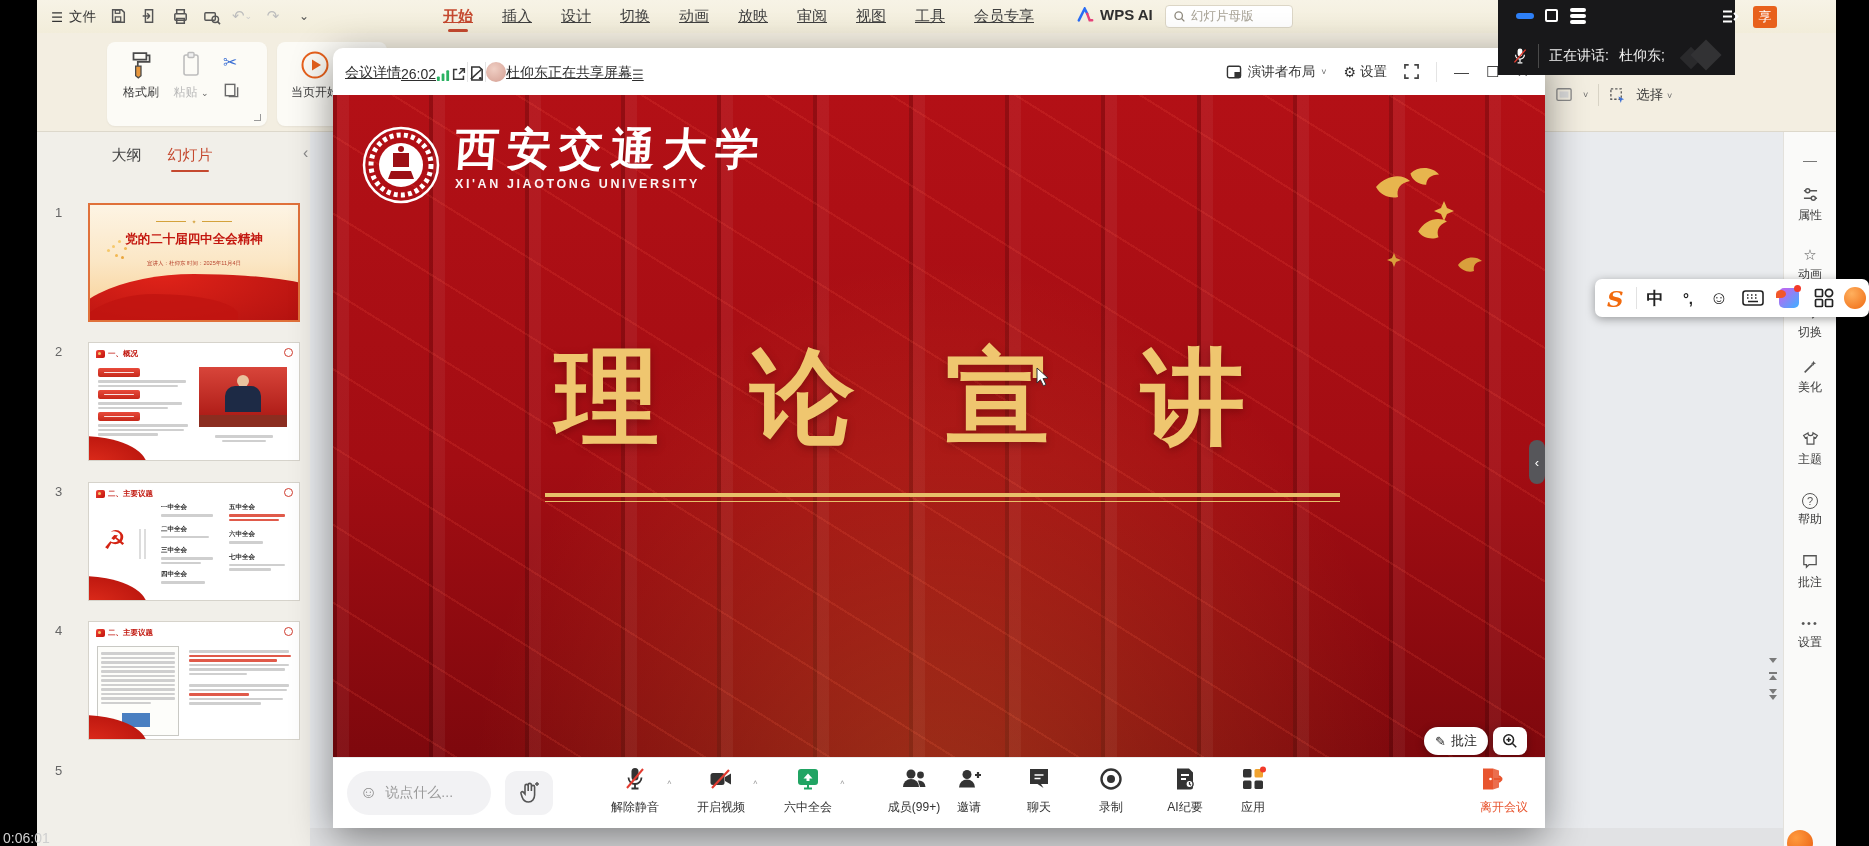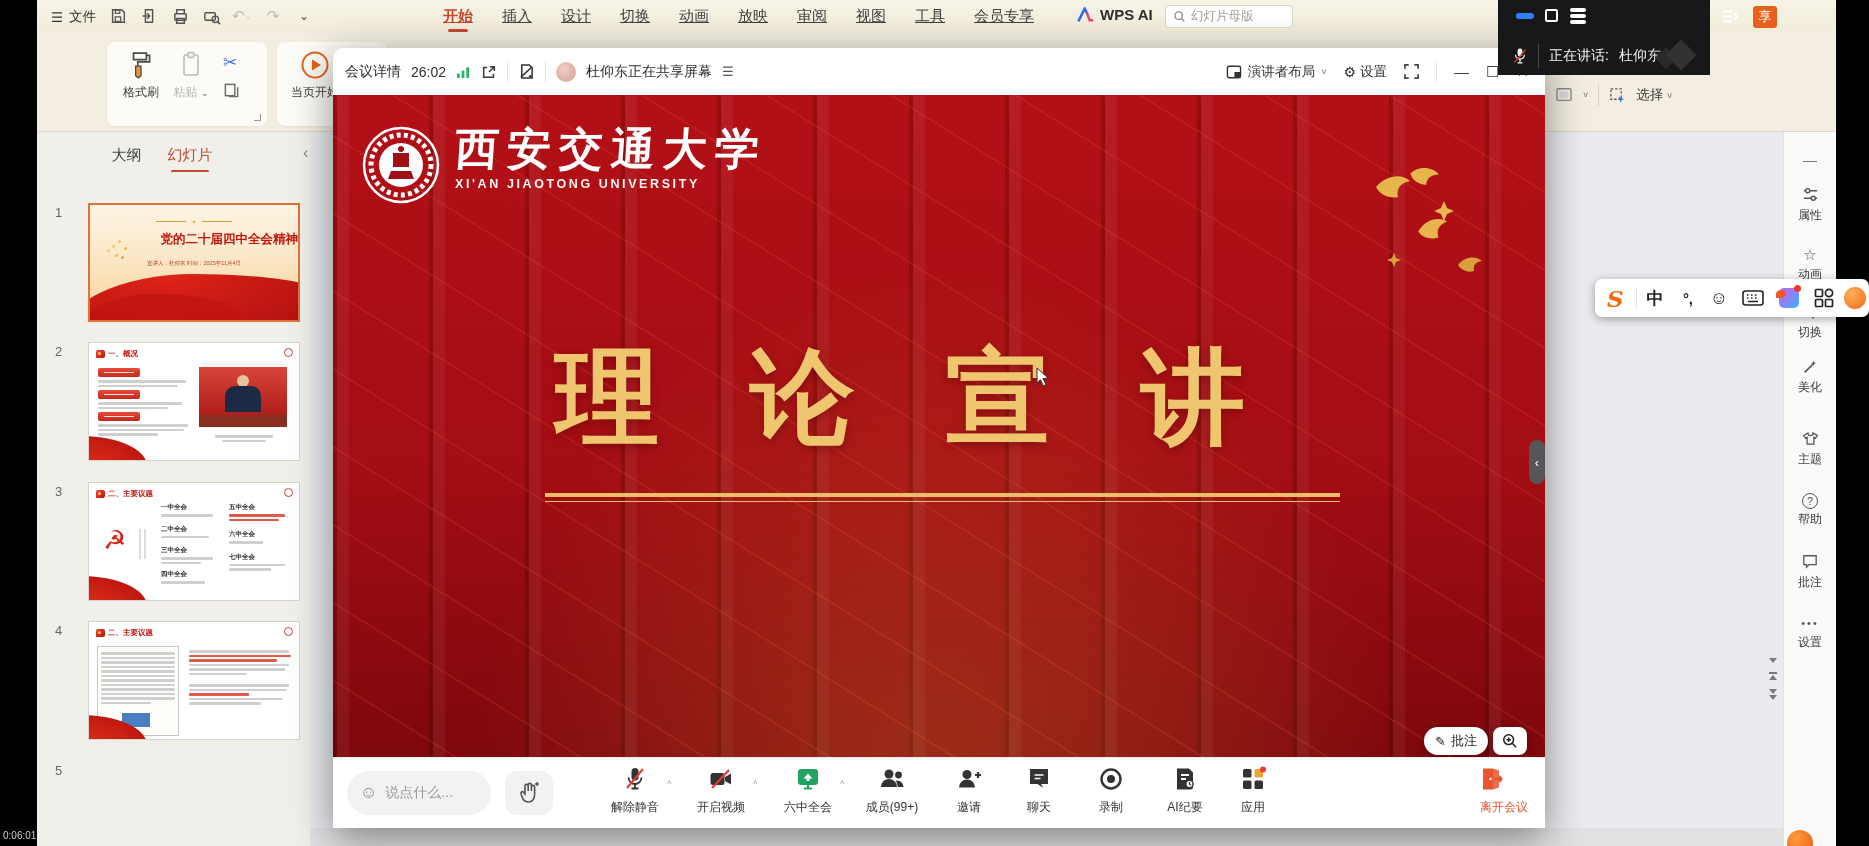--- a/index.html
+++ b/index.html
@@ -1,21 +1,21 @@
 <!DOCTYPE html>
 <html><head>
 <meta charset="utf-8">
 <style>
   html,body{margin:0;padding:0;background:#000;}
   *{box-sizing:border-box;font-family:"Liberation Sans",sans-serif;}
   #screen{position:relative;width:1869px;height:846px;background:#000;overflow:hidden;}
   .abs{position:absolute;}
   
   .bar{position:absolute;top:0;height:846px;background:#000;z-index:30;}
-  .timer{position:absolute;left:3px;top:830px;color:#cfcfcf;font-size:10px;z-index:60;}
+  .timer{position:absolute;left:3px;top:830px;color:#cfcfcf;font-size:14px;z-index:60;}
   
   .wps{position:absolute;left:37px;top:0;width:1799px;height:846px;background:#efede7;}
   .titlebar{position:absolute;left:0;top:0;width:100%;height:33px;background:linear-gradient(180deg,#f7f3e6,#f2edda);display:flex;align-items:center;}
   .filebtn{position:absolute;left:8px;top:5px;display:flex;gap:6px;align-items:center;font-size:13.5px;color:#333;height:23px;padding:0 6px;border-radius:4px;}
   .qicons{position:absolute;left:70px;top:5px;display:flex;gap:9px;align-items:center;}
   .qicon{width:22px;height:22px;display:flex;align-items:center;justify-content:center;}
   .tabs{position:absolute;left:405px;top:0;height:33px;display:flex;gap:27px;align-items:center;font-size:15px;color:#3f3f3f;}
   .tab{position:relative;padding:2px 1px;cursor:default;white-space:nowrap;text-decoration:underline;}
   .tab.active{color:#c5492f;font-weight:bold;}
   .tab.active::after{content:"";position:absolute;left:20%;right:20%;bottom:-4px;height:3px;border-radius:2px;background:#c5492f;}
@@ -40,21 +40,21 @@
   .sbtab.active::after{content:"";position:absolute;left:8%;right:8%;bottom:-2px;height:2.5px;border-radius:2px;background:#c5492f;}
   .sbcollapse{position:absolute;left:266px;top:12px;color:#8a8a8a;font-size:16px;}
   .thumbnum{position:absolute;left:18px;font-size:13px;color:#666;}
   .thumb{position:absolute;left:51px;width:212px;height:119px;background:#fff;border:1px solid #d6d3cb;overflow:hidden;}
   .thumb.sel{border:2px solid #e0713a;}
   
   .s1{background:linear-gradient(180deg,#fdf4e4,#fbe7c6 48%,#f8cf92);}
   .s1 .deco{position:absolute;left:0;right:0;top:13px;display:flex;align-items:center;justify-content:center;gap:5px;}
   .s1 .dline{width:30px;height:1px;background:#d4a23c;}
   .s1 .star{color:#d4a23c;font-size:6px;}
-  .s1 .t{position:absolute;left:0;right:0;top:26px;text-align:right;font-size:12.5px;font-weight:bold;color:#c3170f;}
+  .s1 .t{position:absolute;left:0;right:0;top:26px;text-align:center;font-size:12.5px;font-weight:bold;color:#c3170f;}
   .s1 .st{position:absolute;left:0;right:0;top:55px;text-align:center;font-size:5.5px;color:#b8452f;}
   .s1 .wave{position:absolute;left:-30px;right:-30px;bottom:-20px;height:66px;background:radial-gradient(ellipse at 38% 0%,#e02319,#a60d0d);border-radius:50% 50% 0 0/100% 34% 0 0;}
   .s1 .wave2{position:absolute;left:-20px;right:60px;bottom:-26px;height:52px;background:#c01410;border-radius:50% 50% 0 0/100% 40% 0 0;opacity:.8;}
   .s1 .fw{position:absolute;left:22px;top:40px;width:3px;height:3px;border-radius:50%;background:#f6c96b;box-shadow:6px -5px 0 #f6c96b,12px 2px 0 #f2b752,3px 9px 0 #f2b752,-5px 4px 0 #f6c96b,9px 11px 0 #eaa63d;}
   
   .thhead{position:absolute;left:7px;top:6px;display:flex;align-items:center;gap:3px;}
   .thflag{width:9px;height:8px;background:linear-gradient(135deg,#f0433a,#c01208);border-radius:2px 2px 2px 0;position:relative;}
   .thflag::after{content:"";position:absolute;left:2px;top:2px;width:3px;height:3px;background:#f3c96a;border-radius:50%;}
   .thtitle{font-size:7.5px;font-weight:bold;color:#c1170e;white-space:nowrap;}
   .thseal{position:absolute;right:6px;top:5px;width:9px;height:9px;border-radius:50%;border:1.5px solid #cf3b2e;}
@@ -85,21 +85,21 @@
   .triup{border-bottom:5px solid #7a7a7a;}
   .rail{position:absolute;left:1746px;top:132px;width:53px;height:714px;background:#fafaf9;border-left:1px solid #e3e1dc;}
   .railitem{position:absolute;left:0;width:100%;text-align:center;color:#3c3c3c;}
   .railitem .ric{font-size:15px;color:#555;height:18px;line-height:18px;}
   .railitem .rlb{font-size:12px;margin-top:2px;}
   .raildash{position:absolute;left:0;top:20px;width:100%;text-align:center;color:#777;font-size:14px;}
   .assistant{position:absolute;left:1787px;top:830px;width:26px;height:26px;border-radius:50%;background:radial-gradient(circle at 35% 30%,#ff9a3e,#e85d10);z-index:36;}
   
   .meeting{position:absolute;left:333px;top:48px;width:1212px;height:780px;background:#fff;border-radius:10px 10px 0 0;box-shadow:0 10px 40px rgba(0,0,0,.45);z-index:20;}
   .mheader{position:absolute;left:0;top:0;width:100%;height:47px;display:flex;align-items:center;padding:0 16px 0 12px;border-radius:10px 10px 0 0;}
-  .mh-left{display:flex;align-items:center;gap:10px;font-size:14px;color:#2e2e2e;}
+  .mh-left{display:flex;align-items:flex-end;gap:0;font-size:14px;color:#2e2e2e;text-decoration:underline;}
   .mdiv{width:1px;height:20px;background:#e4e4e4;}
   .avatar{width:20px;height:20px;border-radius:50%;background:radial-gradient(circle at 40% 35%,#f0cfc4,#d49e92);}
   .mh-right{margin-left:auto;display:flex;align-items:center;gap:17px;font-size:13.5px;color:#333;}
   .winctl{font-size:15px;color:#444;}
   .stage{position:absolute;left:0;top:47px;width:100%;height:662px;overflow:hidden;background:linear-gradient(180deg,#b31016 0%,#a30d13 55%,#7e080d 100%);}
   .stage .curtain{position:absolute;inset:0;background:repeating-linear-gradient(90deg,rgba(0,0,0,.18) 0 4px,rgba(255,255,255,.05) 4px 16px,rgba(0,0,0,0) 16px 96px);}
   .stage .rays{position:absolute;inset:0;background:repeating-linear-gradient(32deg,transparent 0 64px,rgba(255,90,70,.15) 64px 66px);}
   .stage .glow{position:absolute;inset:0;background:radial-gradient(ellipse at 50% 112%,rgba(255,170,60,.25),transparent 55%);}
   .xjtu{position:absolute;left:28px;top:30px;display:flex;gap:14px;align-items:flex-start;}
   .xjtu-cn{font-family:"DejaVu Serif",serif;font-weight:bold;font-size:44px;color:#fff;letter-spacing:8px;transform:skewX(-4deg);line-height:1.1;}
@@ -110,21 +110,21 @@
   .sline .l2{border-top:1.5px solid #e8c06a;margin-top:4px;}
   .pill{position:absolute;background:#fff;border-radius:14px;box-shadow:0 2px 8px rgba(0,0,0,.3);display:flex;align-items:center;justify-content:center;gap:5px;font-size:13px;color:#222;}
   .mtoolbar{position:absolute;left:0;top:709px;width:100%;height:71px;background:#fff;border-top:1px solid #ececec;}
   .chatpill{position:absolute;left:14px;top:13px;width:144px;height:44px;border-radius:22px;background:#f2f2f4;display:flex;align-items:center;gap:8px;padding:0 13px;color:#9a9a9a;font-size:14px;}
   .handpill{position:absolute;left:172px;top:13px;width:48px;height:44px;border-radius:12px;background:#f2f2f4;display:flex;align-items:center;justify-content:center;}
   .mbtn{position:absolute;top:8px;width:72px;text-align:center;}
   .mbtn .mlabel{font-size:12px;color:#333;margin-top:3px;white-space:nowrap;}
   .mbtn.leave .mlabel{color:#e8552f;text-align:right;}
   .upchev{position:absolute;top:20px;font-size:8px;color:#999;}
   
-  .speaker{position:absolute;left:1498px;top:0;width:212px;height:75px;background:#18181a;z-index:40;color:#f0f0f0;}
+  .speaker{position:absolute;left:1498px;top:0;width:237px;height:75px;background:#18181a;z-index:40;color:#f0f0f0;}
   .sp-dash{position:absolute;left:18px;top:13px;width:18px;height:6px;border-radius:3px;background:#2e80f7;}
   .sp-sq{position:absolute;left:47px;top:9px;width:13px;height:13px;border:2px solid #fff;border-radius:2px;}
   .sp-stack{position:absolute;left:72px;top:8px;}
   .sp-stack div{width:16px;height:3.5px;background:#fff;border-radius:2px;margin-bottom:2.5px;}
   .sp-row2{position:absolute;left:0;top:37px;width:100%;height:38px;display:flex;align-items:center;gap:10px;padding-left:14px;font-size:14px;}
   .ghost{position:absolute;right:18px;top:44px;width:22px;height:22px;background:#323234;transform:rotate(45deg);}
   .ghost2{position:absolute;right:36px;top:50px;width:16px;height:16px;background:#2a2a2c;transform:rotate(45deg);}
   .spdiv{width:1px;height:24px;background:#4a4a4a;}
   
   .handle{position:absolute;left:1529px;top:440px;width:16px;height:44px;background:#56565a;border-radius:8px;color:#fff;font-size:13px;display:flex;align-items:center;justify-content:center;z-index:25;}
@@ -603,21 +603,21 @@
       <div class="mbtn" style="left:439px">
         <svg width="26" height="26" viewBox="0 0 26 26">
             <rect x="3" y="3" width="20" height="16" rx="3" fill="#21a463"></rect>
             <path d="m13 7.5 4.5 5h-3V15h-3v-2.5h-3z" fill="#fff"></path>
             <path d="M9 22.5h8M13 19v3.5" stroke="#21a463" stroke-width="2"></path>
           </svg>
         <div class="mlabel">六中全会</div>
       </div>
       <span class="upchev" style="left:507px">˄</span>
 
-      <div class="mbtn" style="left:523px">
+      <div class="mbtn" style="left:545px">
         <svg width="28" height="26" viewBox="0 0 28 26">
             <circle cx="11" cy="8" r="4.5" fill="#333"></circle>
             <path d="M3 21a8 8 0 0 1 16 0z" fill="#333"></path>
             <circle cx="20.5" cy="9" r="3.4" fill="#333"></circle>
             <path d="M18 14.5a6.5 6.5 0 0 1 7.5 6.5H20" fill="#333"></path>
           </svg>
         <div class="mlabel">成员(99+)</div>
       </div>
 
       <div class="mbtn" style="left:600px">

